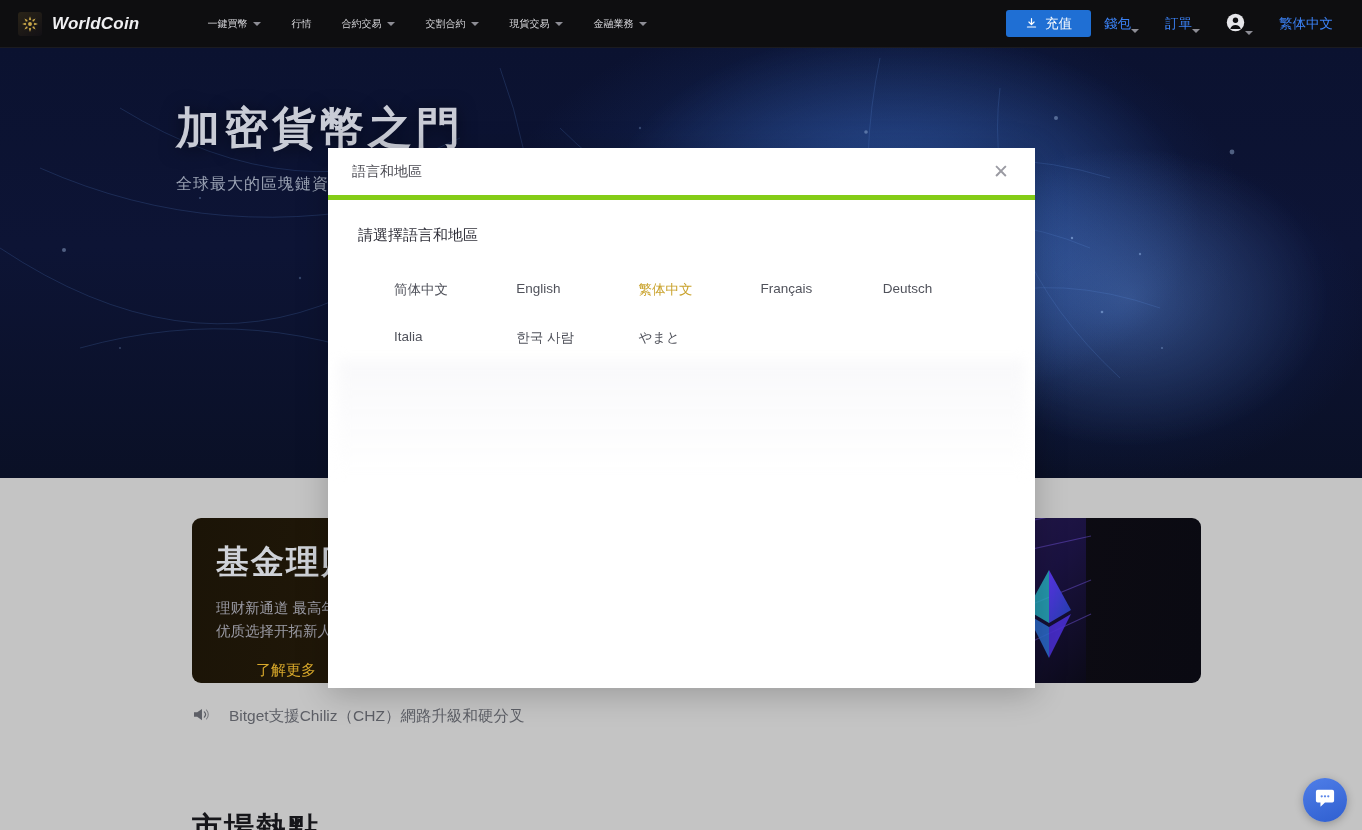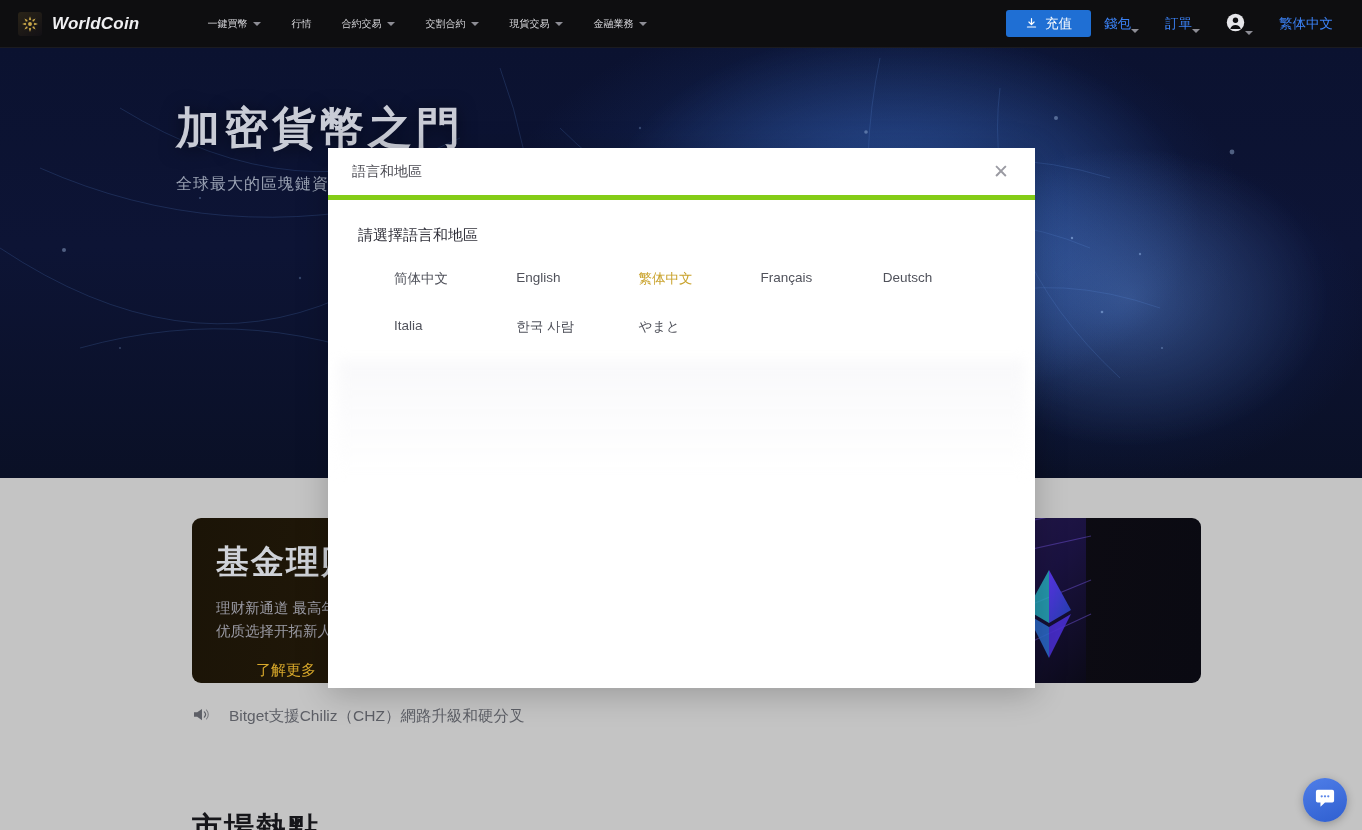--- a/index.html
+++ b/index.html
@@ -150,21 +150,21 @@
     border-bottom:5px solid #84cc16;
     position:relative;
   }
   .modal-title { font-size:14px; color:#4a4a52; }
   .modal-close {
     margin-left:auto; cursor:pointer; color:#9a9aa2;
     font-size:19px; line-height:1; padding:4px 2px;
     font-family:"DejaVu Sans",sans-serif;
   }
   .modal-body { padding:26px 30px 0 30px; flex:1 1 auto; }
-  .modal-subtitle { font-size:15px; color:#30303a; margin-bottom:25px; }
+  .modal-subtitle { font-size:15px; color:#30303a; margin-bottom:36px; }
   .lang-grid {
     display:grid;
     grid-template-columns:repeat(5,1fr);
     row-gap:30px; column-gap:0;margin-left:36px;
   }
   .lang-item {
     font-size:13.5px; color:#50525b; cursor:pointer; white-space:nowrap;
   }
   .lang-item.active { color:#c9a22b; }
   .modal-faded {

